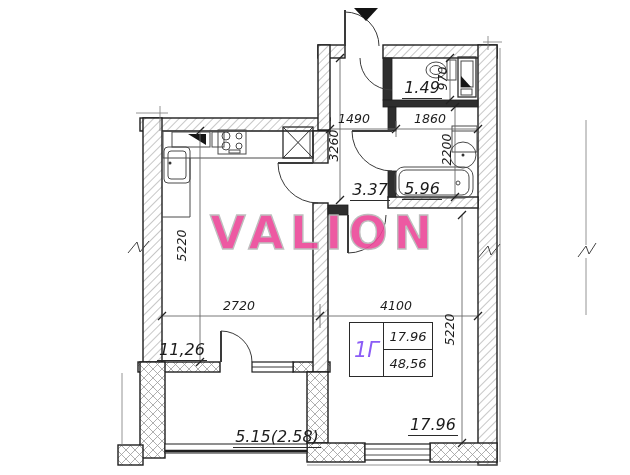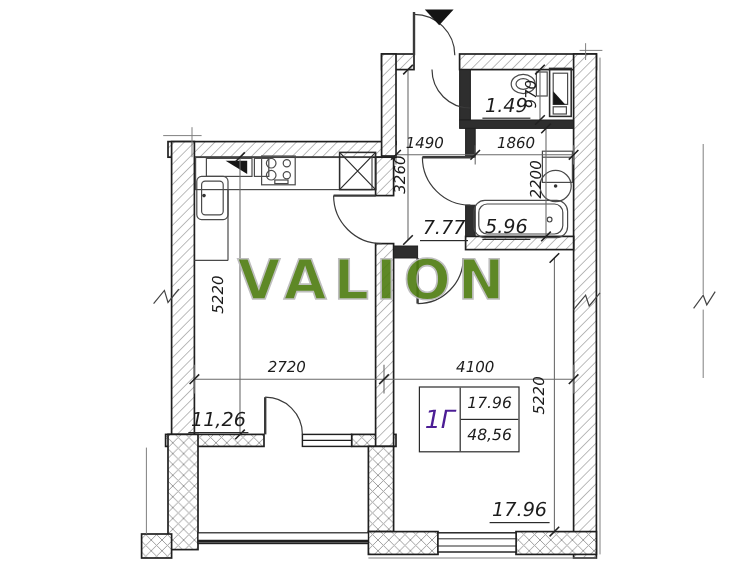--- a/index.html
+++ b/index.html
@@ -8,28 +8,28 @@
   #plan svg{position:absolute;left:0;top:0;}
   .lbl{position:absolute;color:#1c1c1c;font-style:italic;text-align:center;
        font-size:13px;line-height:15px;white-space:nowrap;}
   .dim{font-size:12.5px;}
   .rot{transform:rotate(-90deg);transform-origin:center center;}
   .area span{border-bottom:1px solid #2b2b2b;padding:0 2px 1px 2px;}
   .area{font-size:16px;}
   #unitbox{position:absolute;left:349px;top:322px;width:84px;height:55px;
            border:1.4px solid #2a2a2a;background:#fff;display:flex;box-sizing:border-box;}
   #unitbox .uname{flex:0 0 33px;display:flex;align-items:center;justify-content:center;
-           font-size:21px;font-style:italic;color:#4c1d95;}
+           font-size:21px;font-style:italic;color:#8b5cf6;}
   #unitbox .ucol{flex:1;display:flex;flex-direction:column;border-left:1.2px solid #2a2a2a;}
   #unitbox .ucell{flex:1;display:flex;align-items:center;justify-content:center;
            font-size:13px;font-style:italic;color:#1c1c1c;}
   #unitbox .ucell:first-child{border-bottom:1.2px solid #2a2a2a;}
   #watermark{position:absolute;left:198px;top:206px;width:240px;height:58px;
-           font-size:46px;font-weight:bold;letter-spacing:6px;text-align:left;
-           color:#4d7c0f;-webkit-text-stroke:1.4px #b8b8b8;opacity:.9;user-select:none;}
+           font-size:46px;font-weight:bold;letter-spacing:6px;text-align:right;
+           color:#ec4899;-webkit-text-stroke:1.4px #b8b8b8;opacity:.9;user-select:none;}
 </style>
 </head>
 <body>
 
 <div id="plan">
 
 <svg width="630" height="475" viewBox="0 0 630 475">
   <defs>
     <pattern id="h1" patternUnits="userSpaceOnUse" width="6" height="6" patternTransform="rotate(45)">
       <rect width="6" height="6" fill="#ffffff"></rect>
@@ -206,24 +206,25 @@
 <div class="lbl dim" style="left:408px;top:111px;width:44px;">1860</div>
 <div class="lbl dim rot" style="left:311px;top:138px;width:44px;">3260</div>
 <div class="lbl dim rot" style="left:420px;top:71px;width:44px;">970</div>
 <div class="lbl dim rot" style="left:424px;top:142px;width:44px;">2200</div>
 <div class="lbl dim" style="left:209px;top:298px;width:60px;">2720</div>
 <div class="lbl dim" style="left:366px;top:298px;width:60px;">4100</div>
 <div class="lbl dim rot" style="left:151px;top:238px;width:60px;">5220</div>
 <div class="lbl dim rot" style="left:419px;top:322px;width:60px;">5220</div>
 
 <div class="lbl area" style="left:400px;top:80px;width:44px;"><span>1.49</span></div>
-<div class="lbl area" style="left:345px;top:182px;width:50px;"><span>7.77</span></div>
+<div class="lbl area" style="left:345px;top:182px;width:50px;"><span>3.37</span></div>
 <div class="lbl area" style="left:397px;top:181px;width:50px;"><span>5.96</span></div>
 <div class="lbl area" style="left:152px;top:342px;width:60px;"><span>11,26</span></div>
 <div class="lbl area" style="left:403px;top:417px;width:60px;"><span>17.96</span></div>
+<div class="lbl area" style="left:227px;top:429px;width:100px;"><span>5.15(2.58)</span></div>
 
 <div id="unitbox">
   <div class="uname">1Г</div>
   <div class="ucol">
     <div class="ucell">17.96</div>
     <div class="ucell">48,56</div>
   </div>
 </div>
 
 </div>

